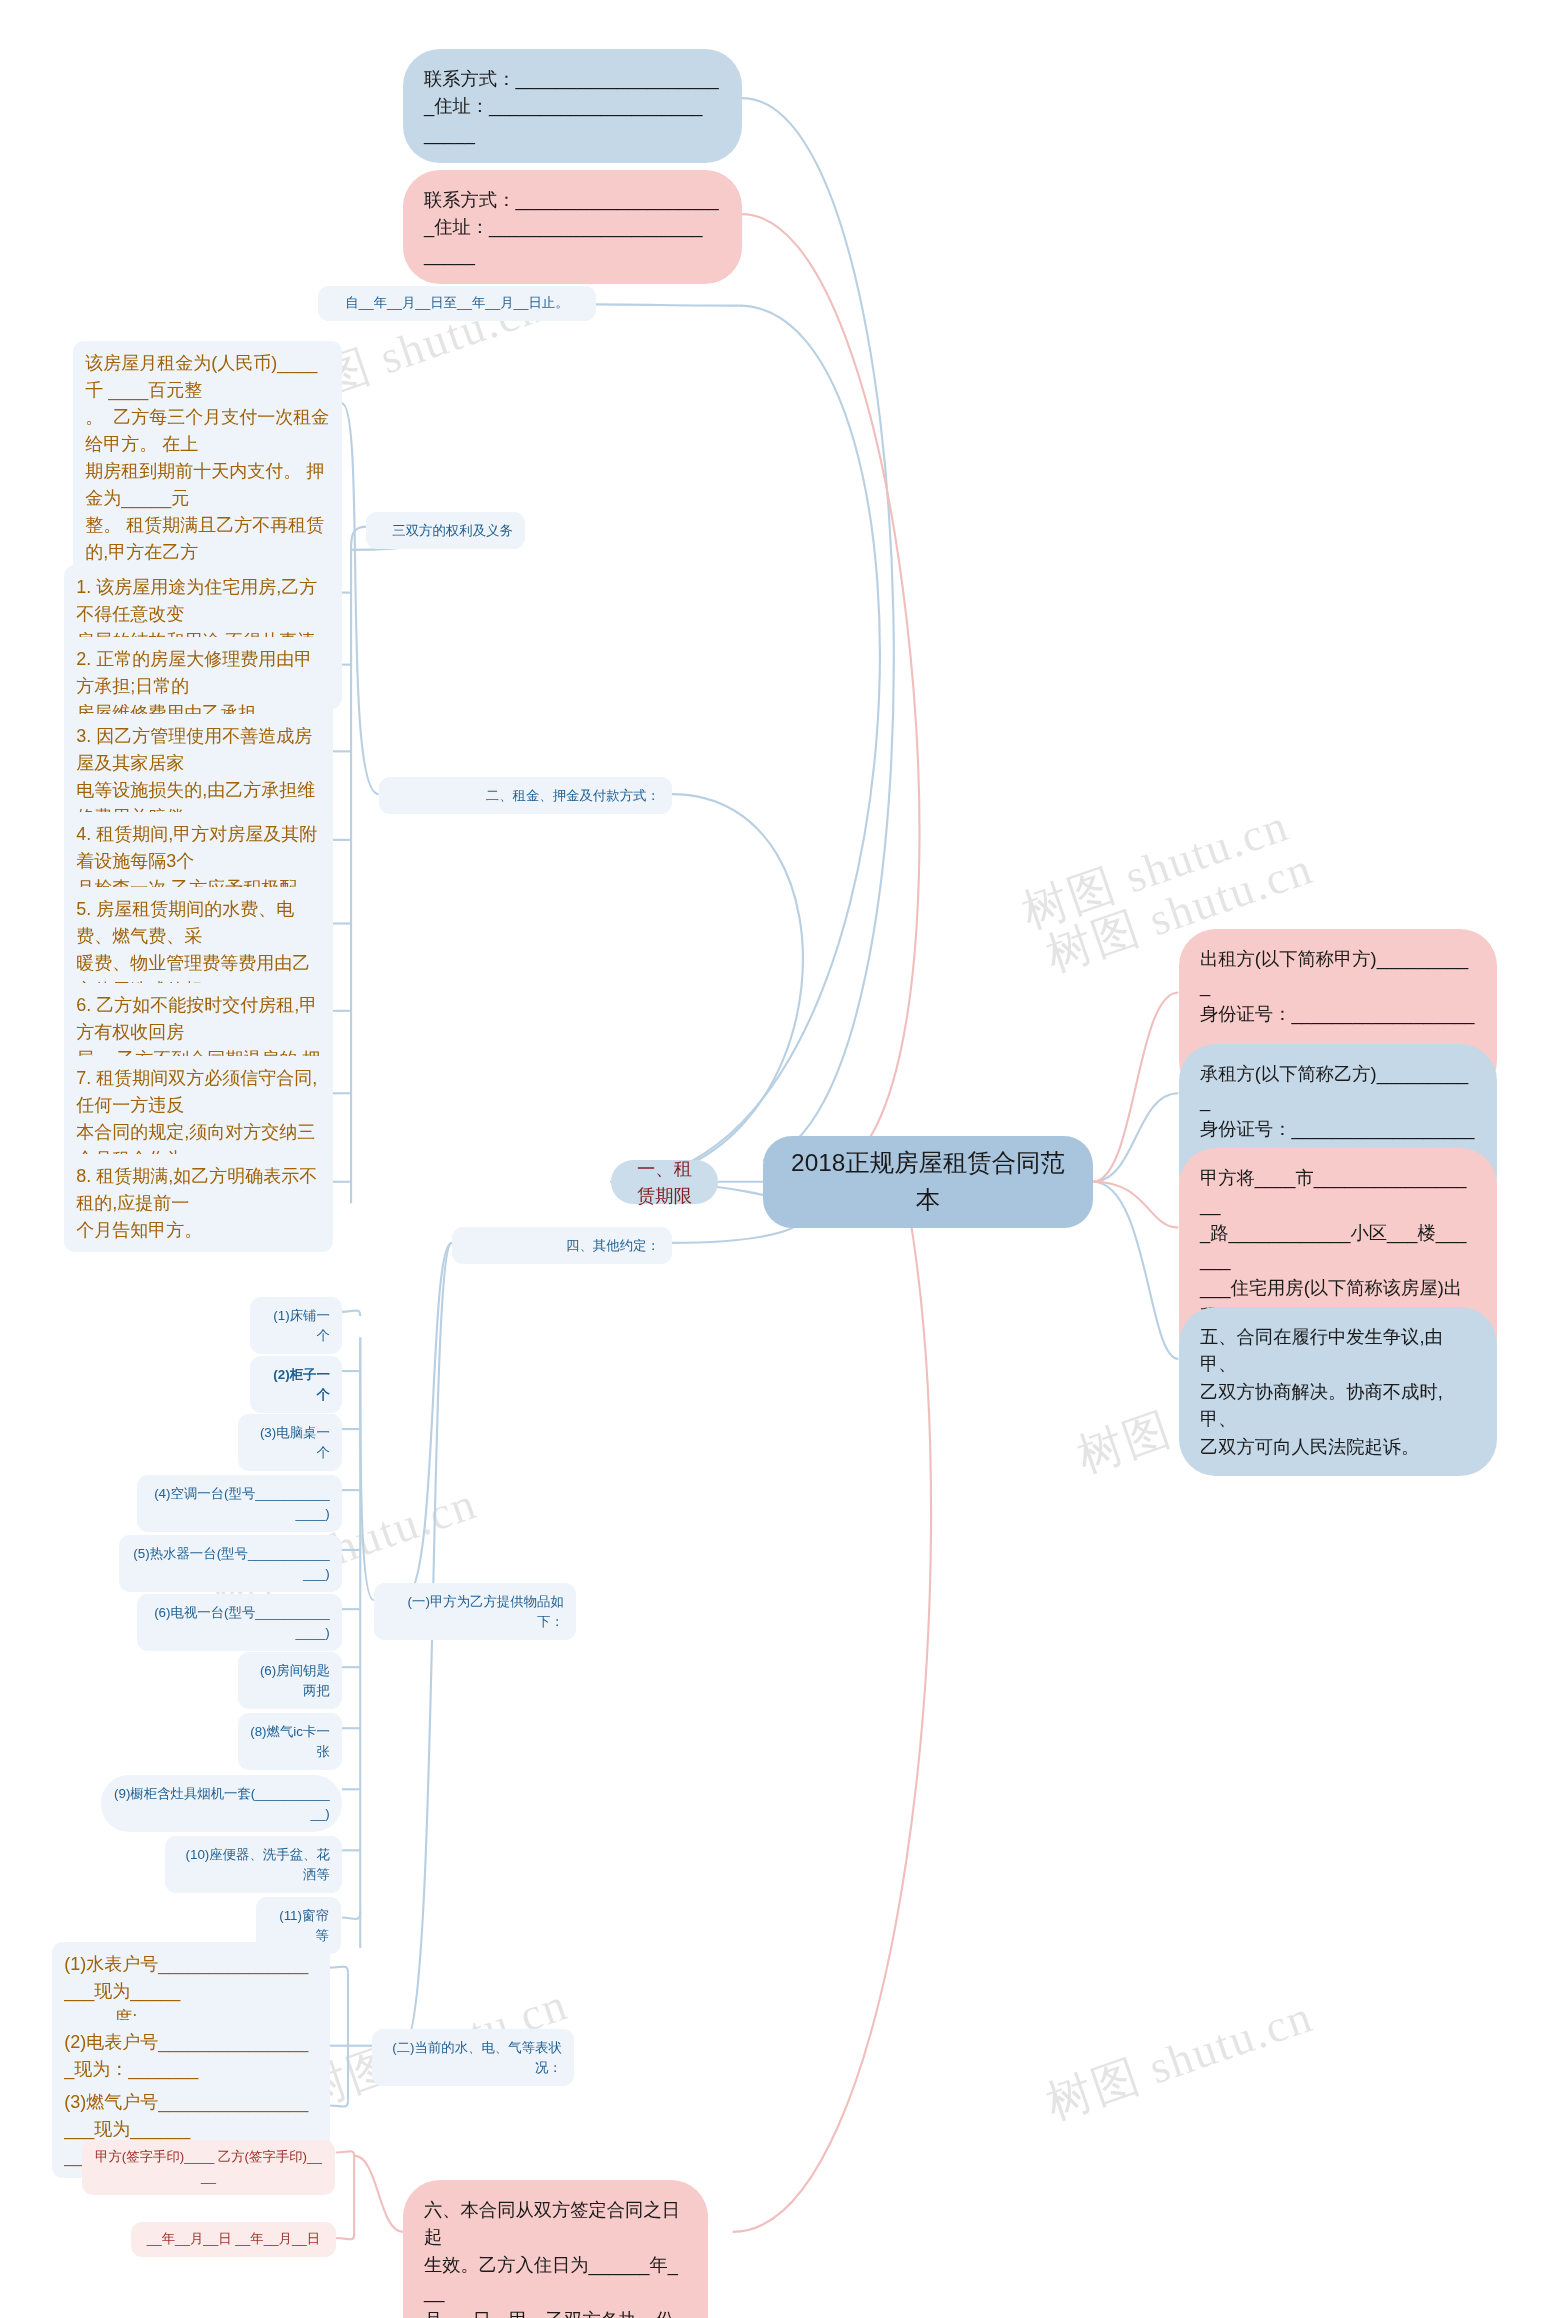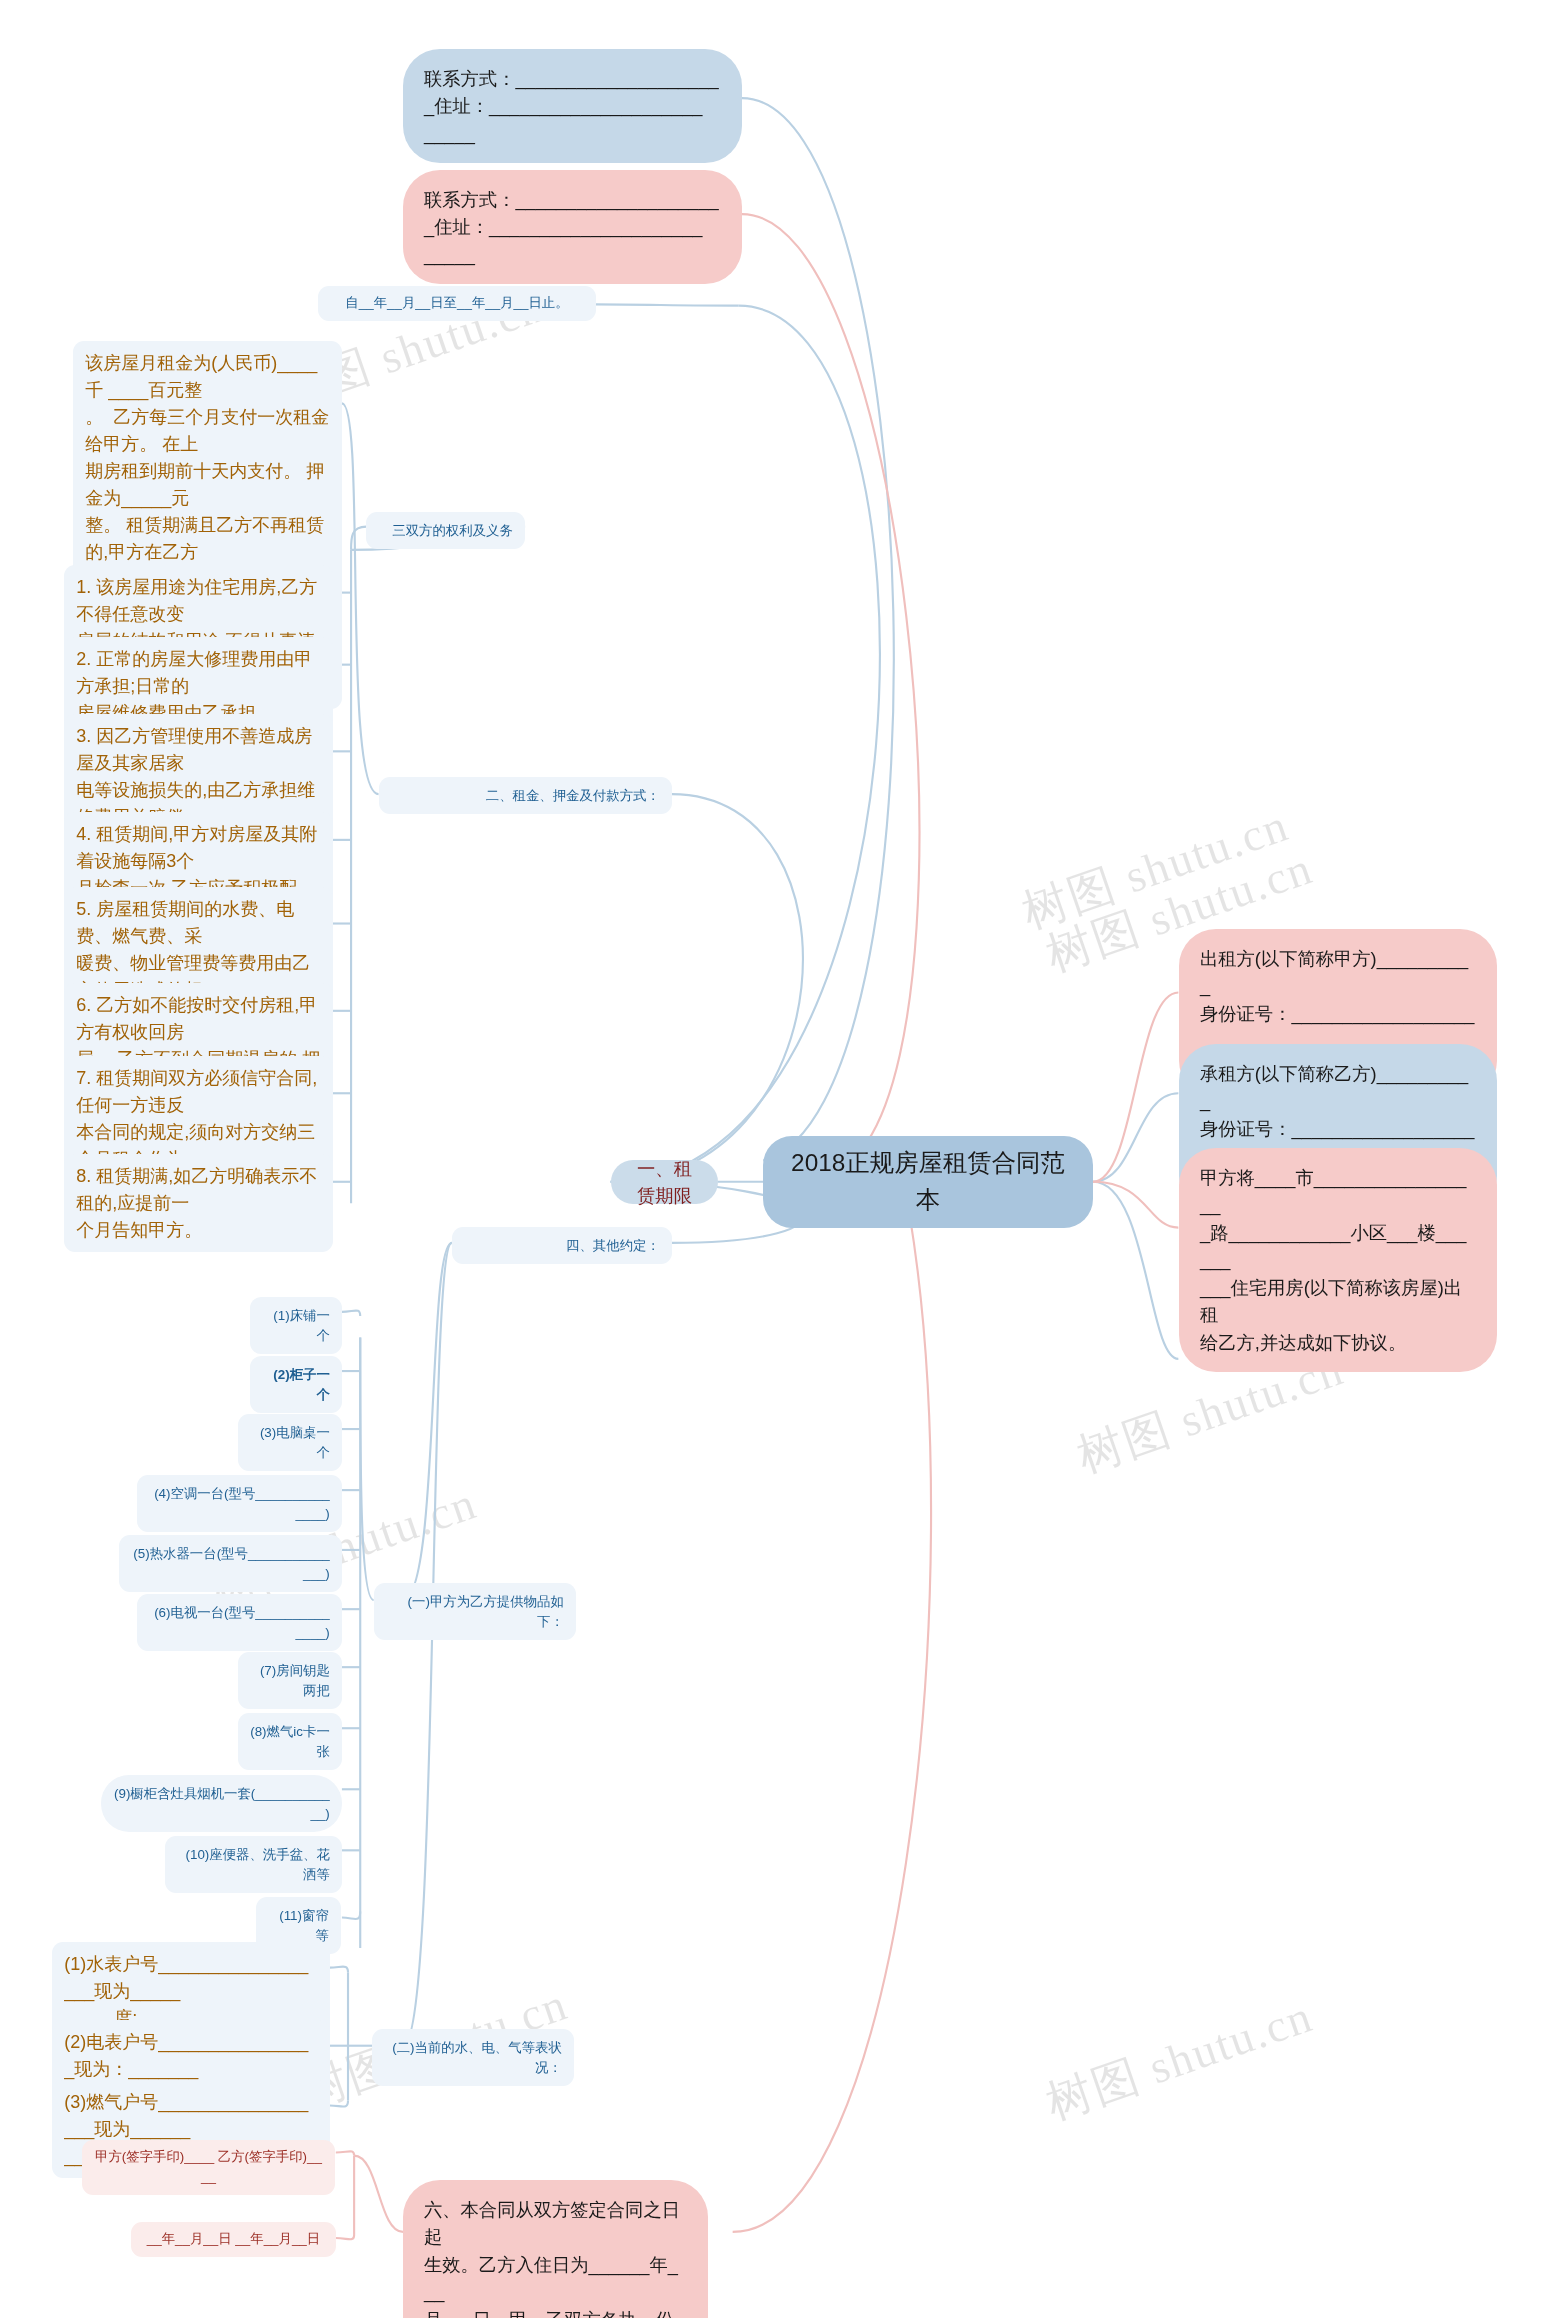--- a/index.html
+++ b/index.html
@@ -203,20 +203,23 @@
   <div class="node n-pink" style="left:1179px; top:929px; width:318px;">出租方(以下简称甲方)__________
 身份证号：___________________
 _____</div>
   <div class="node n-blue" style="left:1179px; top:1044px; width:318px;">承租方(以下简称乙方)__________
 身份证号：___________________
 _____</div>
   <div class="node n-pink" style="left:1179px; top:1148px; width:318px;">甲方将____市_________________
 _路____________小区___楼______
 ___住宅用房(以下简称该房屋)出租
 给乙方,并达成如下协议。</div>
+  <div class="node n-blue" style="left:1179px; top:1307px; width:318px;">五、合同在履行中发生争议,由甲、
+乙双方协商解决。协商不成时,甲、
+乙双方可向人民法院起诉。</div>
 
   <div class="node n-lightblue" style="left:611px; top:1160px; width:107px; height:44px;">一、租赁期限</div>
   <div class="node n-faint-r" style="left:379px; top:777px; width:293px;">二、租金、押金及付款方式：</div>
   <div class="node n-faint-r" style="left:366px; top:512px; width:159px;">三双方的权利及义务</div>
   <div class="node n-faint-r" style="left:452px; top:1227px; width:220px;">四、其他约定：</div>
 
   <div class="node n-faint-c" style="left:318px; top:286px; width:278px;">自__年__月__日至__年__月__日止。</div>
 
   <div class="node n-faint" style="left:73px; top:341px; width:269px;">该房屋月租金为(人民币)____  千 ____百元整
 。  乙方每三个月支付一次租金给甲方。 在上
@@ -247,21 +250,21 @@
 个月告知甲方。</div>
 
   <div class="node n-faint-r" style="left:374px; top:1583px; width:202px;">(一)甲方为乙方提供物品如下：</div>
 
   <div class="node n-faint-r" style="left:250px; top:1297px; width:92px;">(1)床铺一个</div>
   <div class="node n-faint-r" style="left:250px; top:1356px; width:92px;font-weight:bold;">(2)柜子一个</div>
   <div class="node n-faint-r" style="left:238px; top:1414px; width:104px;">(3)电脑桌一个</div>
   <div class="node n-faint-r" style="left:137px; top:1475px; width:205px;">(4)空调一台(型号______________)</div>
   <div class="node n-faint-r" style="left:119px; top:1535px; width:223px;">(5)热水器一台(型号______________)</div>
   <div class="node n-faint-r" style="left:137px; top:1594px; width:205px;">(6)电视一台(型号______________)</div>
-  <div class="node n-faint-r" style="left:238px; top:1652px; width:104px;">(7)房间钥匙两把</div>
+  <div class="node n-faint-r" style="left:238px; top:1652px; width:104px;">(6)房间钥匙两把</div>
   <div class="node n-faint-r" style="left:238px; top:1713px; width:104px;">(8)燃气ic卡一张</div>
   <div class="node n-faint-r" style="left:101px; top:1775px; width:241px;border-radius:28px;">(9)橱柜含灶具烟机一套(____________)</div>
   <div class="node n-faint-r" style="left:165px; top:1836px; width:177px;">(10)座便器、洗手盆、花洒等</div>
   <div class="node n-faint-r" style="left:256px; top:1897px; width:85px;">(11)窗帘等</div>
 
   <div class="node n-faint-r" style="left:372px; top:2029px; width:202px;">(二)当前的水、电、气等表状况：</div>
 
   <div class="node n-faint" style="left:52px; top:1942px; width:278px;">(1)水表户号__________________现为_____
 _____度;</div>
   <div class="node n-faint" style="left:52px; top:2020px; width:278px;">(2)电表户号________________现为：_______

